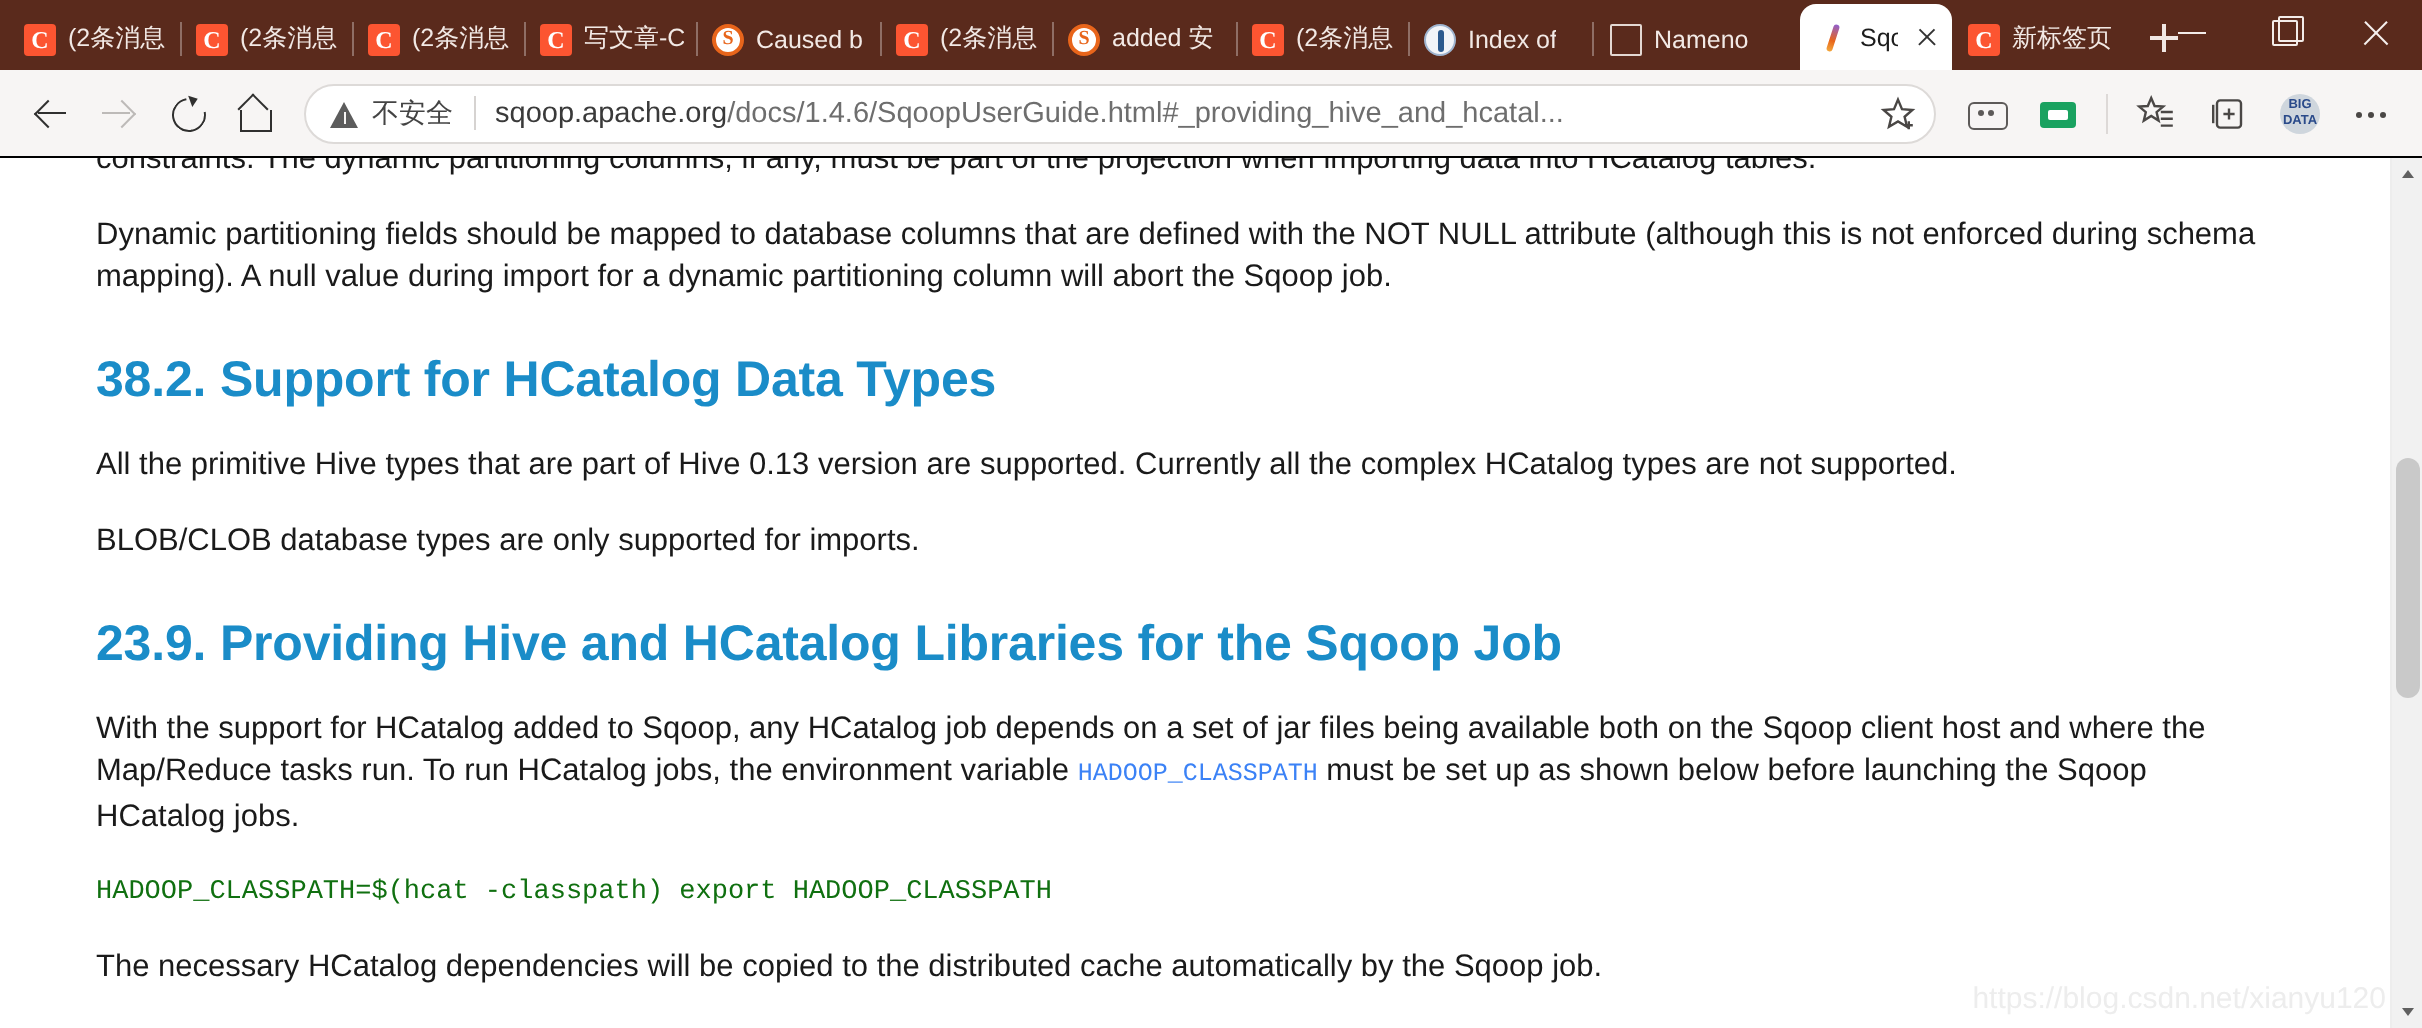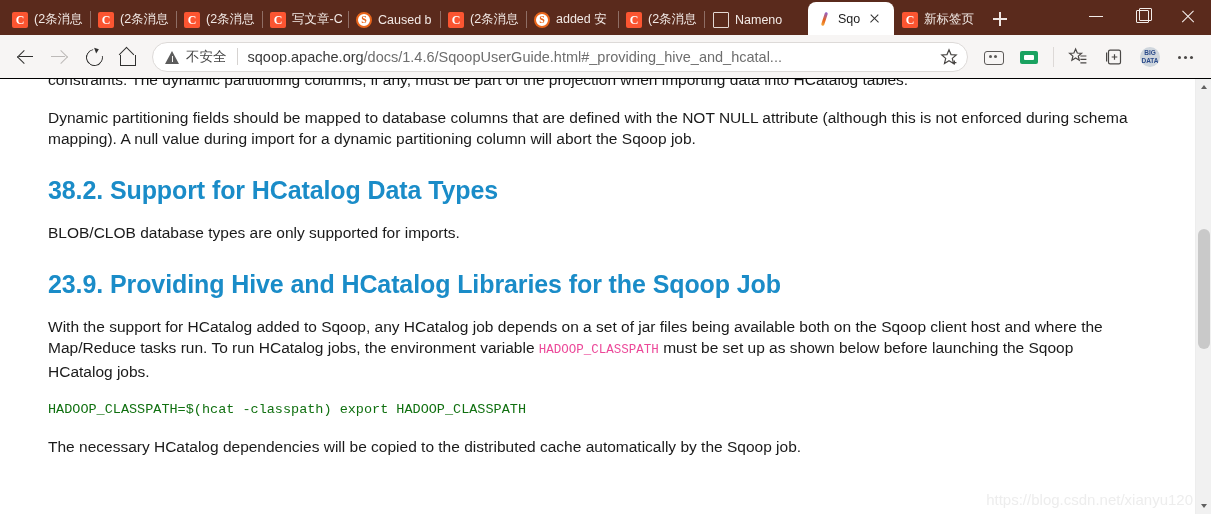--- a/index.html
+++ b/index.html
@@ -36,21 +36,21 @@
   .tab.active {
     background: #ffffff; color: #1c1c1c;
     border-radius: 8px 8px 0 0;
     height: 33px; padding-right: 4px;
   }
   .tab.active::before, .tab.active + .tab::before { background: transparent; }
   .tab-title { overflow: hidden; text-overflow: clip; display: block; }
   .tab-w-sm  { width: 86px; }
   .tab-w-md  { width: 92px; }
   .tab-w-lg  { width: 104px; }
-  .tab-active-w { width: 86px; }
+  .tab-active-w { width: 76px; }
 
   
   .fav { width: 16px; height: 16px; flex: 0 0 16px; position: relative; display:block; }
   .fav-csdn {
     background: #fc5531; border-radius: 2px;
     color: #fff; font-size: 12px; font-weight: bold;
     line-height: 16px; text-align: center;
     font-family: "Liberation Serif", serif;
   }
   .fav-sogou {
@@ -244,21 +244,21 @@
   p.body {
     font-size: 15.5px; color: #1a1a1a; line-height: 21px;
     margin: 17px 0 0 0; max-width: 1085px;
   }
   h2.sect {
     color: #1a8cc8; font-size: 25px; font-weight: bold;
     margin: 27px 0 0 0; letter-spacing: -0.1px;
   }
   code.inl {
     font-family: "Liberation Mono", monospace;
-    color: #ec4899; font-size: 12.5px;
+    color: #3b82f6; font-size: 12.5px;
   }
   pre.code {
     font-family: "Liberation Mono", monospace;
     color: #107010; font-size: 13.5px;
     margin: 19px 0 0 0; line-height: 18px;
   }
   .watermark {
     position: absolute; right: 2px; bottom: 6px;
     font-size: 15px; color: #ededed; white-space: nowrap;
     font-family: "Liberation Sans", sans-serif;
@@ -328,20 +328,24 @@
       <div class="tab tab-w-md">
         <span class="fav fav-sogou">S</span>
         <span class="tab-title">added 安</span>
       </div>
 
       <div class="tab tab-w-sm">
         <span class="fav fav-csdn">C</span>
         <span class="tab-title">(2条消息</span>
       </div>
 
+      <div class="tab tab-w-md">
+        <span class="fav fav-hadoop"></span>
+        <span class="tab-title">Index of</span>
+      </div>
 
       <div class="tab tab-w-lg">
         <span class="fav fav-doc"></span>
         <span class="tab-title">Nameno</span>
       </div>
 
       <div class="tab active tab-active-w">
         <span class="fav fav-sqoop"></span>
         <span class="tab-title">Sqo</span>
         <span class="tab-close"></span>
@@ -411,20 +415,21 @@
 
   <div class="viewport">
     <div class="page">
 
       <div class="clip-line">constraints. The dynamic partitioning columns, if any, must be part of the projection when importing data into HCatalog tables.</div>
 
       <p class="body">Dynamic partitioning fields should be mapped to database columns that are defined with the NOT NULL attribute (although this is not enforced during schema mapping). A null value during import for a dynamic partitioning column will abort the Sqoop job.</p>
 
       <h2 class="sect">38.2. Support for HCatalog Data Types</h2>
 
+      <p class="body">All the primitive Hive types that are part of Hive 0.13 version are supported. Currently all the complex HCatalog types are not supported.</p>
 
       <p class="body">BLOB/CLOB database types are only supported for imports.</p>
 
       <h2 class="sect">23.9. Providing Hive and HCatalog Libraries for the Sqoop Job</h2>
 
       <p class="body"><span>With the support for HCatalog added to Sqoop, any HCatalog job depends on a set of jar files being available both on the Sqoop client host and where the Map/Reduce tasks run. To run HCatalog jobs, the environment variable </span><code class="inl">HADOOP_CLASSPATH</code><span> must be set up as shown below before launching the Sqoop HCatalog jobs.</span></p>
 
       <pre class="code">HADOOP_CLASSPATH=$(hcat -classpath) export HADOOP_CLASSPATH</pre>
 
       <p class="body">The necessary HCatalog dependencies will be copied to the distributed cache automatically by the Sqoop job.</p>

